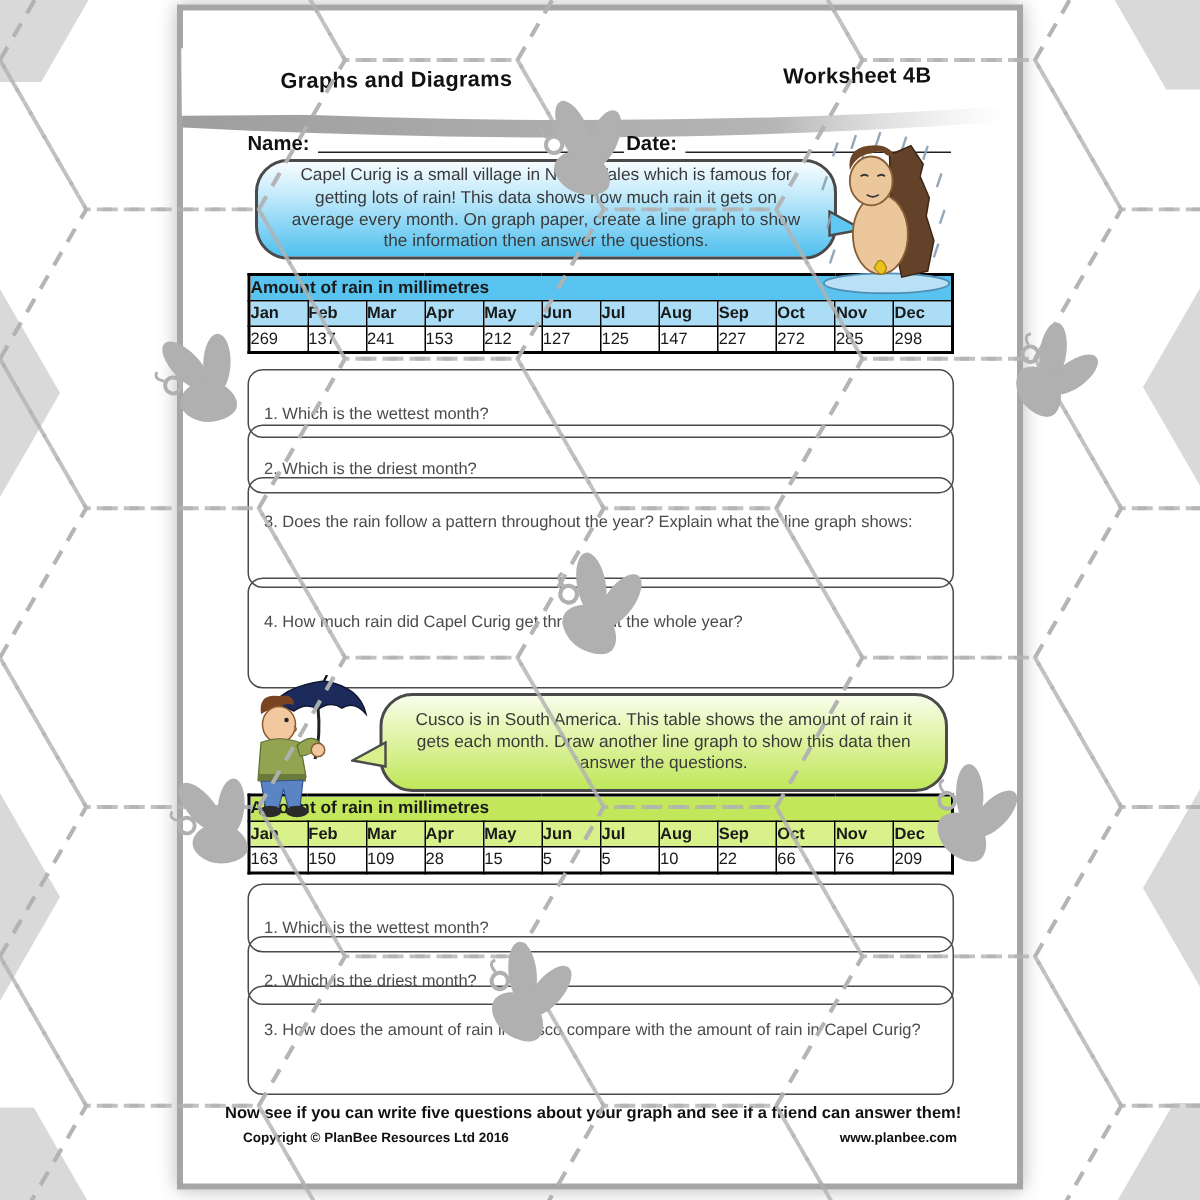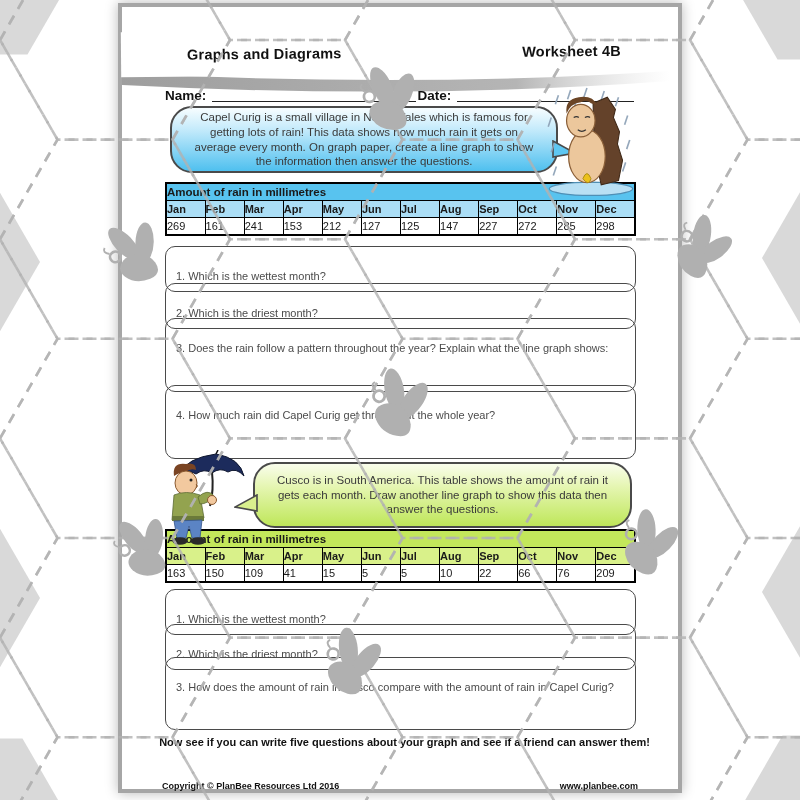--- a/index.html
+++ b/index.html
@@ -53,24 +53,24 @@
   .title-row td{font-weight:bold;font-size:11.5px;}
   .month-row td{font-weight:bold;}
   .t1{top:175px;}
   .t2{top:522px;}
   
   .qbox{
     position:absolute;left:43px;width:471px;border:1.7px solid #4a4a4a;border-radius:10px;
     font-size:11px;line-height:1.35;color:#4b4b4b;padding:22px 10px;box-sizing:border-box;z-index:2;
   }
   
-  .footer-note{position:absolute;left:28px;top:729px;width:500px;text-align:right;
+  .footer-note{position:absolute;left:28px;top:729px;width:500px;text-align:left;
     font-weight:bold;font-size:11px;color:#111;z-index:2;}
   .copy-row{position:absolute;left:40px;top:746px;width:476px;display:flex;
-    justify-content:space-between;font-weight:bold;font-size:9px;color:#111;z-index:2;margin-top:28px;}
+    justify-content:space-between;font-weight:bold;font-size:9px;color:#111;z-index:2;}
   
   .fly{position:absolute;z-index:20;pointer-events:none;}
 </style>
 </head>
 <body>
 
 <svg id="hexbg" width="800" height="800">
     <polygon points="-145.0,-45.0 -87.5,-144.6 27.5,-144.6 85.0,-45.0 27.5,54.6 -87.5,54.6" class="hexsolid"></polygon>
     <polygon points="720.0,-40.0 777.5,-139.6 892.5,-139.6 950.0,-40.0 892.5,59.6 777.5,59.6" class="hexsolid"></polygon>
     <polygon points="-190.0,262.0 -132.5,162.4 -17.5,162.4 40.0,262.0 -17.5,361.6 -132.5,361.6" class="hexsolid"></polygon>
@@ -206,21 +206,21 @@
         <td style="background:#abdef6">Jun</td>
         <td style="background:#abdef6">Jul</td>
         <td style="background:#abdef6">Aug</td>
         <td style="background:#abdef6">Sep</td>
         <td style="background:#abdef6">Oct</td>
         <td style="background:#abdef6">Nov</td>
         <td style="background:#abdef6">Dec</td>
       </tr>
       <tr class="value-row">
         <td>269</td>
-        <td>161</td>
+        <td>137</td>
         <td>241</td>
         <td>153</td>
         <td>212</td>
         <td>127</td>
         <td>125</td>
         <td>147</td>
         <td>227</td>
         <td>272</td>
         <td>285</td>
         <td>298</td>
@@ -281,21 +281,21 @@
         <td style="background:#d9f18a">Aug</td>
         <td style="background:#d9f18a">Sep</td>
         <td style="background:#d9f18a">Oct</td>
         <td style="background:#d9f18a">Nov</td>
         <td style="background:#d9f18a">Dec</td>
       </tr>
       <tr class="value-row">
         <td>163</td>
         <td>150</td>
         <td>109</td>
-        <td>41</td>
+        <td>28</td>
         <td>15</td>
         <td>5</td>
         <td>5</td>
         <td>10</td>
         <td>22</td>
         <td>66</td>
         <td>76</td>
         <td>209</td>
       </tr>
     </tbody>

